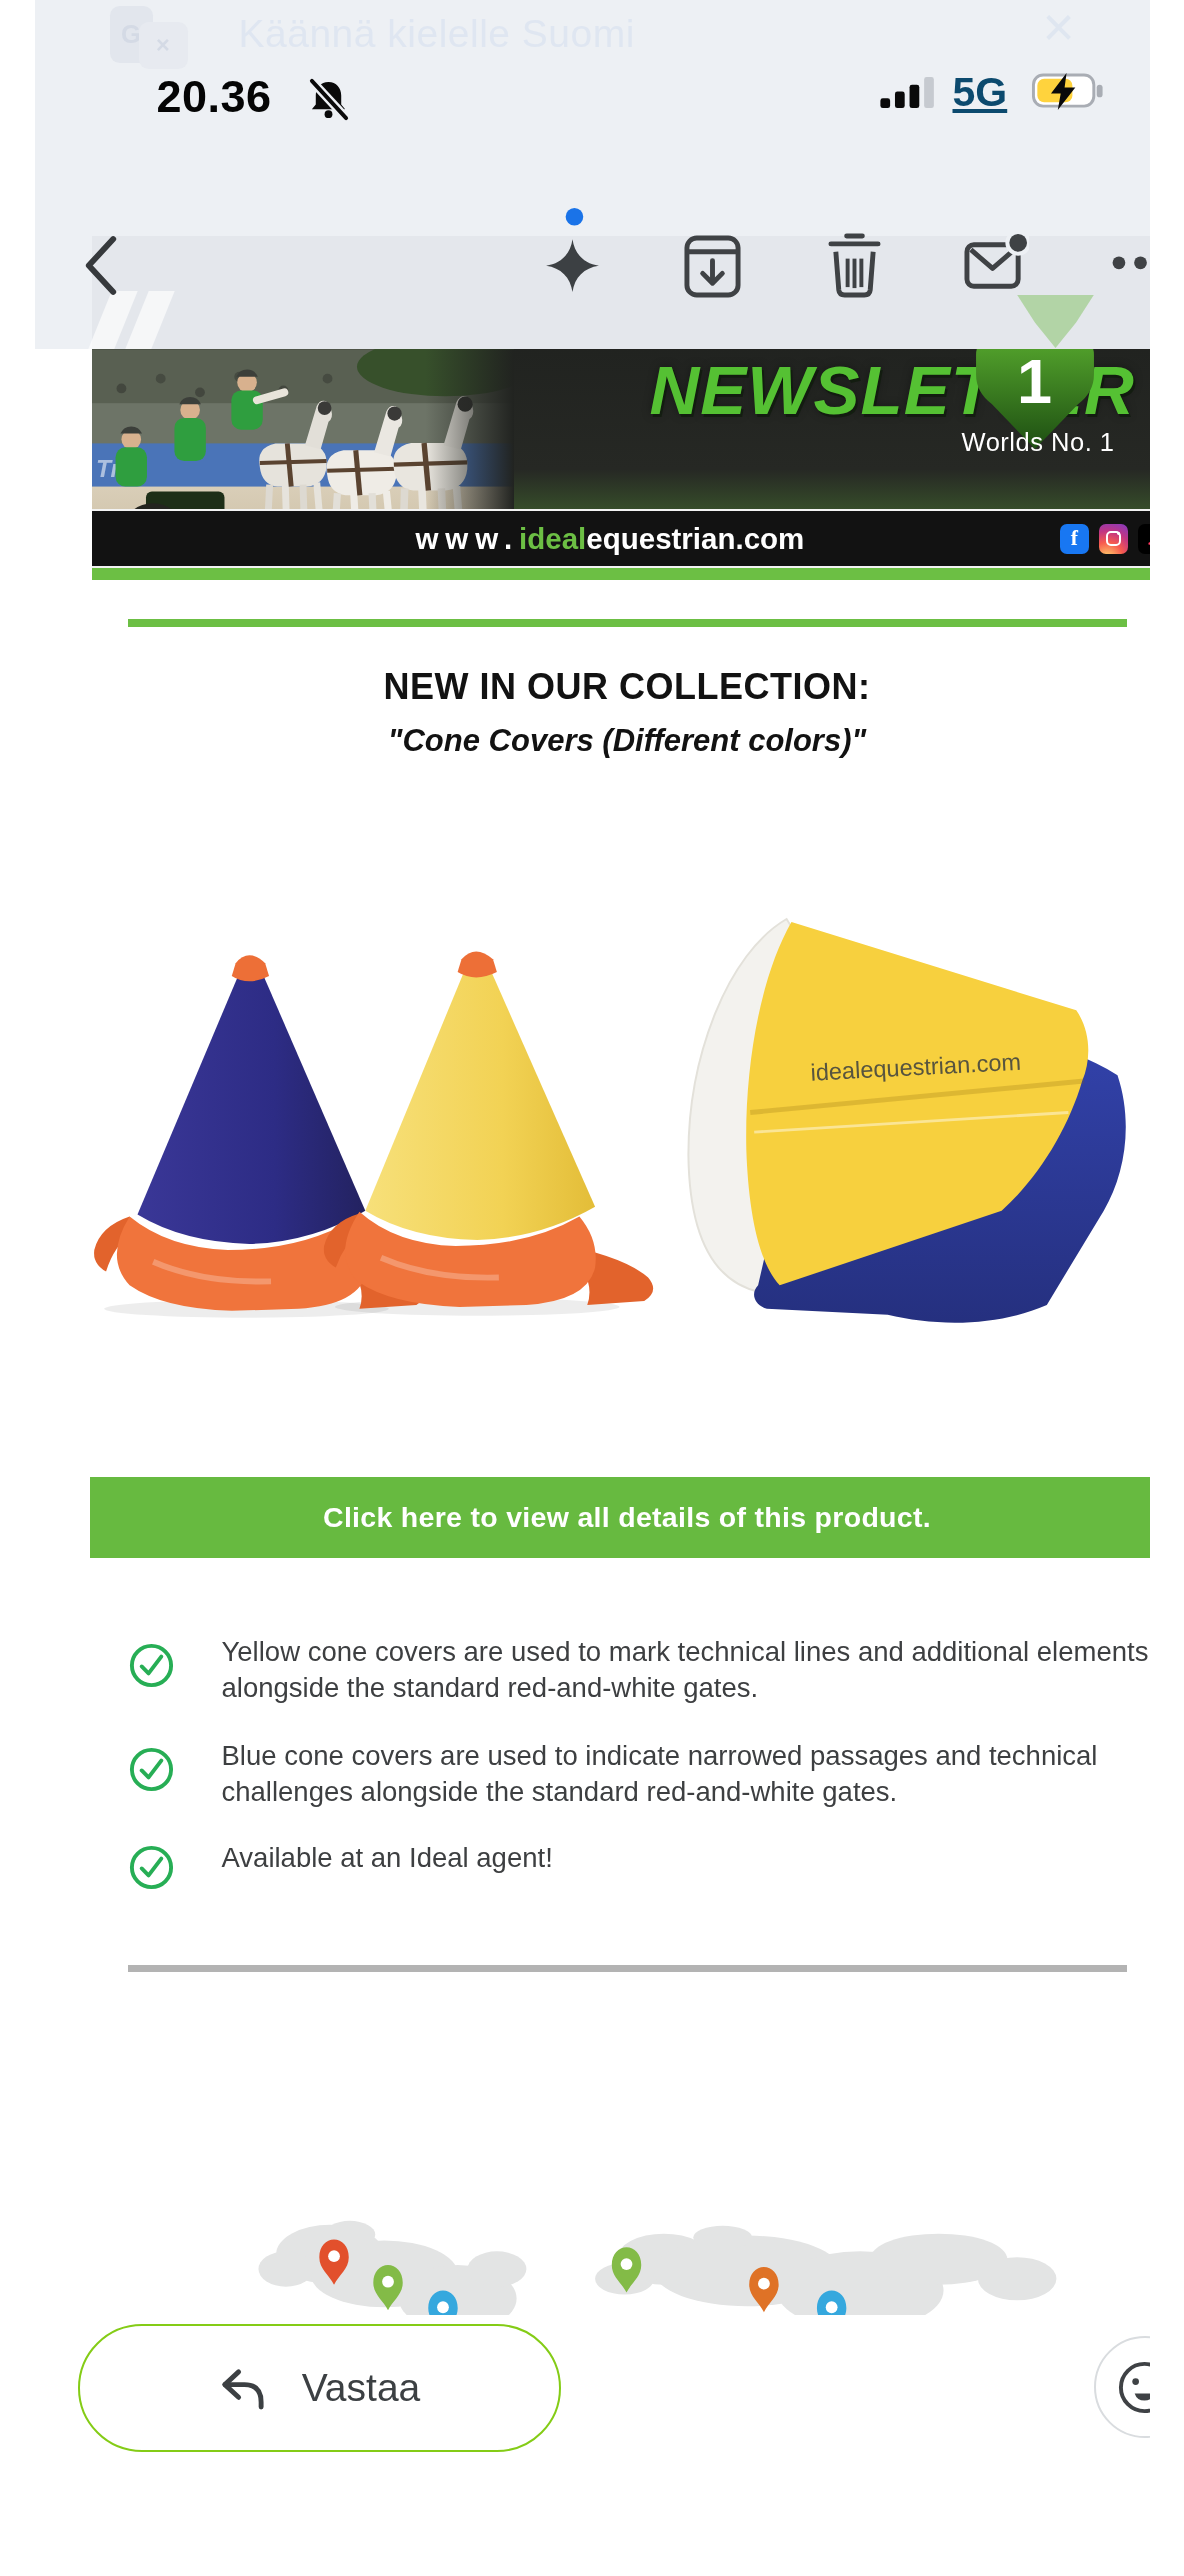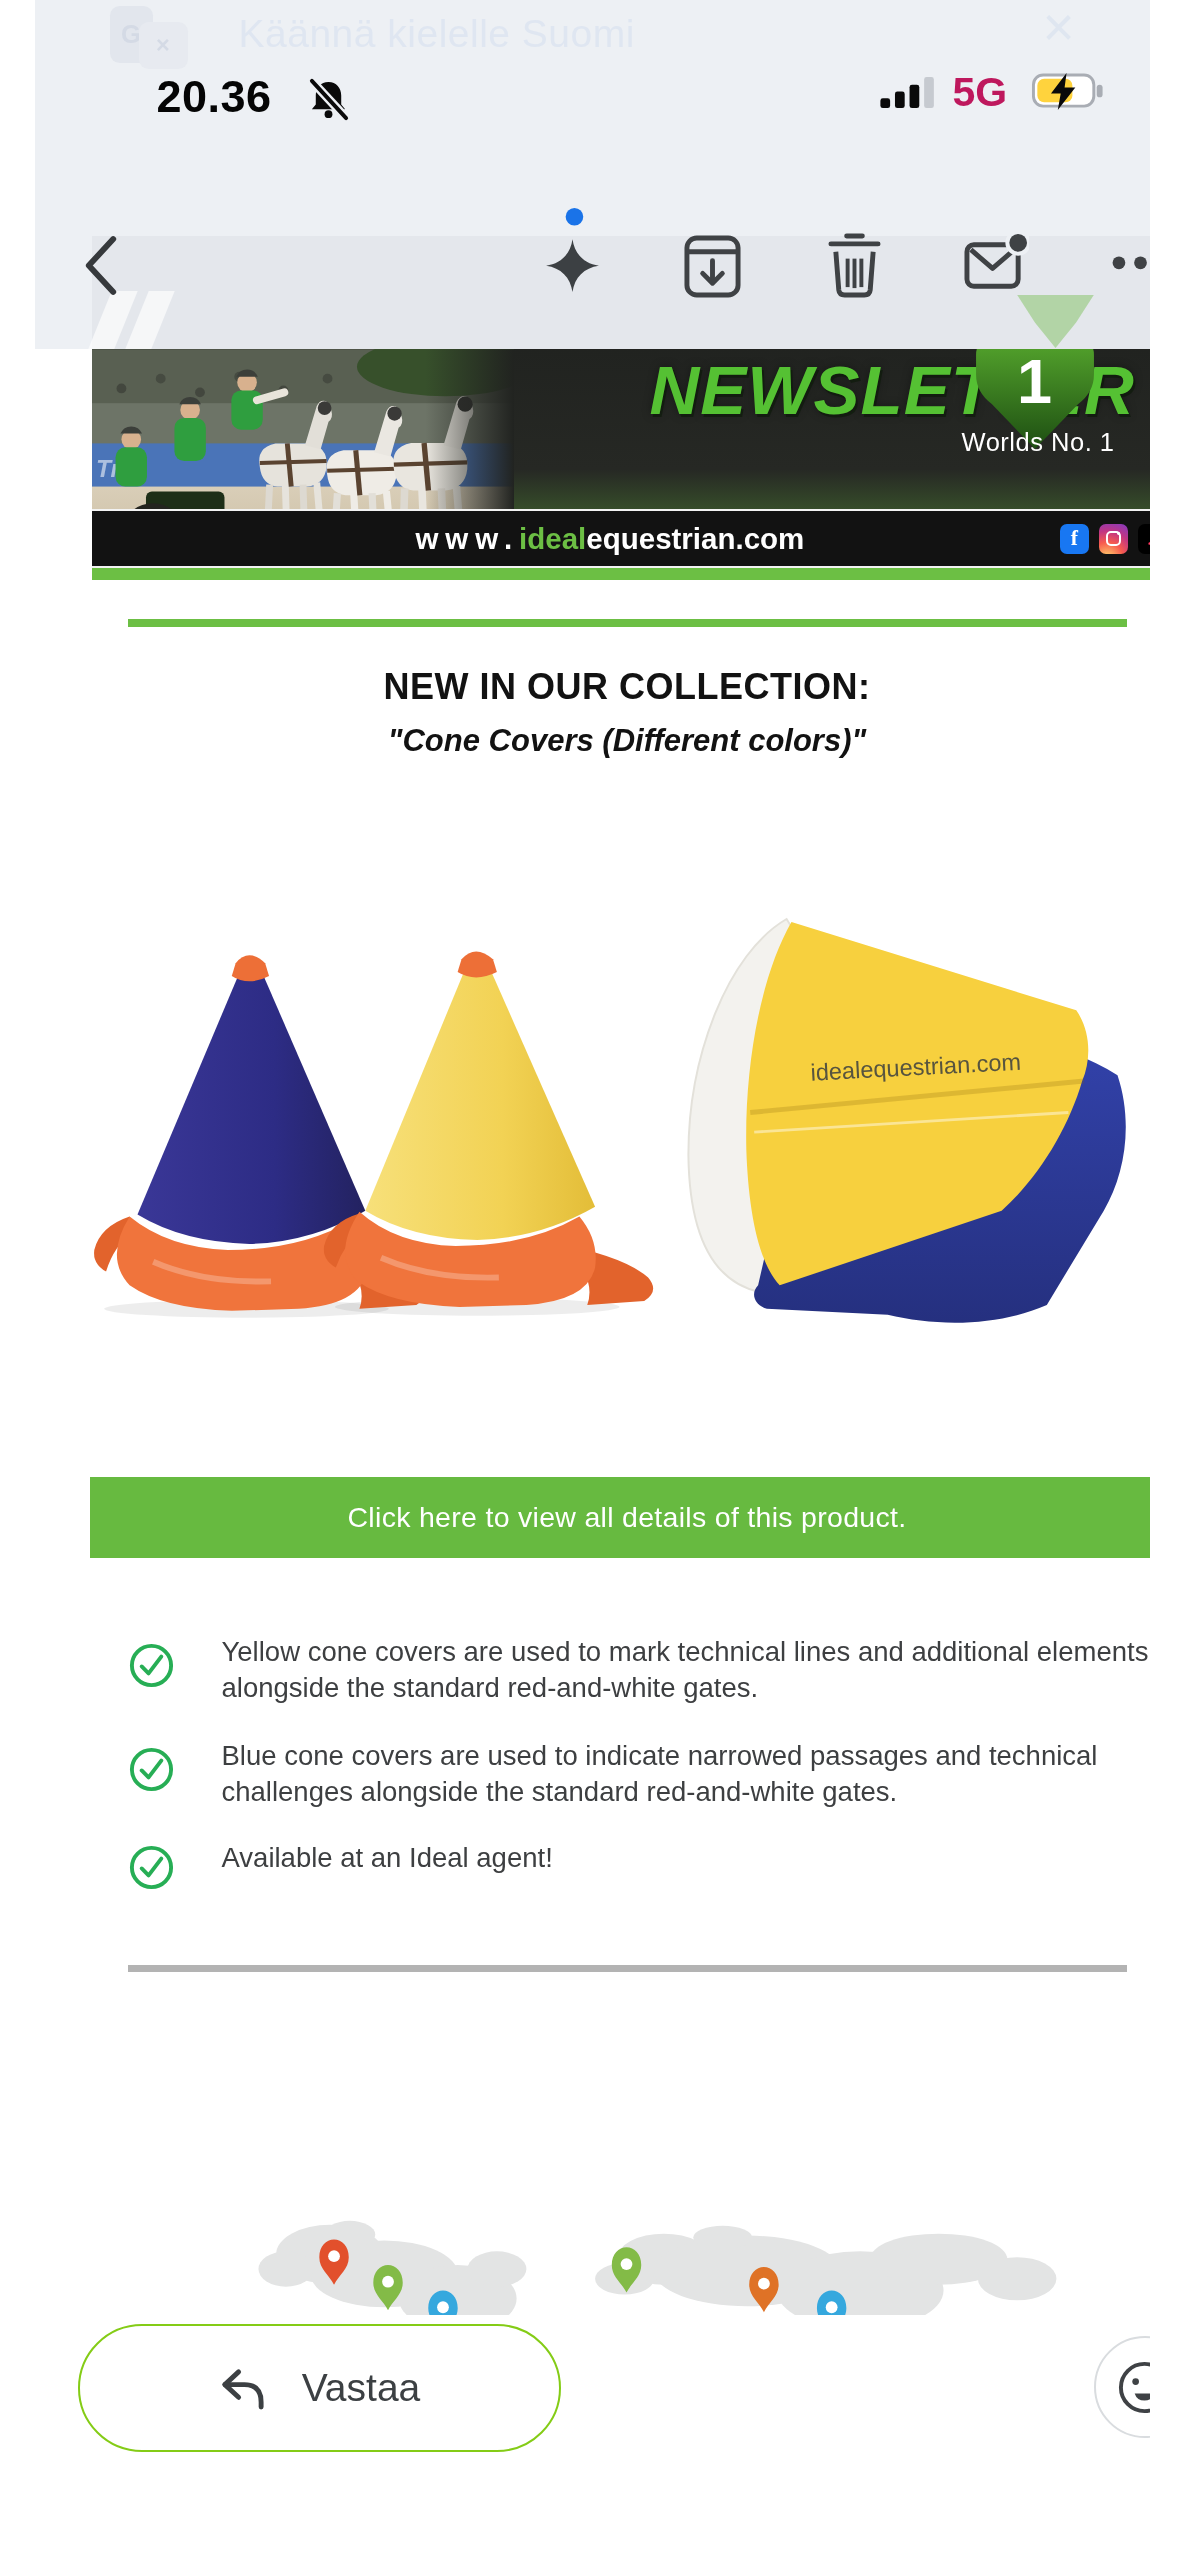--- a/index.html
+++ b/index.html
@@ -12,21 +12,21 @@
   }
   .abs{position:absolute;}
 
   
   .top-area{position:absolute;left:0;top:0;width:1185px;height:349px;background:#edf0f4;}
   .banner-tint{position:absolute;left:57px;top:236px;width:1072px;height:113px;background:rgba(195,201,208,0.22);}
   .gt-box{position:absolute;border-radius:9.8px;background:#e2e6ed;color:#d4dae5;font-weight:700;display:flex;align-items:center;justify-content:center;}
   .translate-label{position:absolute;left:204px;top:11.8px;font-size:39px;color:#dfe6f1;letter-spacing:0.5px;}
   .translate-close{position:absolute;left:1008px;top:0px;font-size:55px;color:#dfe6f0;line-height:55px;}
   .time{position:absolute;left:122px;top:71px;font-size:45px;font-weight:700;color:#050505;letter-spacing:0.5px;}
-  .net-5g{position:absolute;left:918px;top:69px;font-size:41px;font-weight:600;color:#be185d;}
+  .net-5g{position:absolute;left:918px;top:69px;font-size:41px;font-weight:600;color:#0c4a6e;text-decoration:underline;}
 
   .ghost-stripe{position:absolute;top:291px;width:25.5px;height:58px;background:rgba(255,255,255,0.65);transform:skewX(-22deg);}
   .ghost-brand{position:absolute;left:200px;top:287px;font-size:51px;font-weight:800;font-style:italic;letter-spacing:2px;color:rgba(255,255,255,0.82);white-space:nowrap;}
 
   
   .tb-icon{position:absolute;}
 
   
   .banner{position:absolute;left:57px;top:349px;width:1072px;height:231px;overflow:hidden;
     background:linear-gradient(180deg,#212320 0%,#262824 52%,#3c5a2c 76%,#5ea23c 92%,#6cbf44 100%);}
@@ -46,21 +46,21 @@
   .ig-lens:after{content:"";position:absolute;right:-1px;top:-1px;width:2.9px;height:2.9px;background:#fff;border-radius:50%;}
   .soc.tk{background:#000;color:#fff;font-size:18.7px;font-weight:700;text-shadow:1.5px 0 0 #25f4ee,-1.5px 0 0 #fe2c55;}
   .green-strip{position:absolute;left:0;top:219px;width:1072px;height:11.8px;background:#6cbf44;}
 
   
   .green-divider{position:absolute;left:93px;top:619px;width:999px;height:7.9px;background:#6cbf44;}
   .heading{position:absolute;left:0;top:666px;width:1185px;text-align:center;font-size:36px;font-weight:800;color:#121212;letter-spacing:0.5px;}
   .subheading{position:absolute;left:0;top:723px;width:1185px;text-align:center;font-size:31px;font-weight:700;font-style:italic;color:#121212;}
 
   .cta{position:absolute;left:55px;top:1477px;width:1075px;height:81px;background:#67ba40;display:flex;align-items:center;justify-content:center;cursor:pointer;}
-  .cta span{color:#ffffff;font-size:28.5px;font-weight:400;letter-spacing:0.3px;}
+  .cta span{color:#ffffff;font-size:28.5px;font-weight:700;letter-spacing:0.3px;}
 
   .bullet-icon{position:absolute;left:92px;}
   .bullet-text{position:absolute;left:187px;width:943px;font-size:27.5px;line-height:36px;color:#3d3f41;}
 
   .gray-divider{position:absolute;left:93px;top:1965px;width:999px;height:6.9px;background:#b3b3b3;}
 
   
   .bottom-bar{position:absolute;left:0;top:2315px;width:1185px;height:261px;background:#ffffff;}
   .pill{position:absolute;top:2324px;height:128px;border:2px solid #84cc16;border-radius:65px;background:#fff;display:flex;align-items:center;justify-content:center;gap:35px;cursor:pointer;}
   .pill-label{font-size:39px;font-weight:500;color:#3c4043;white-space:nowrap;}

